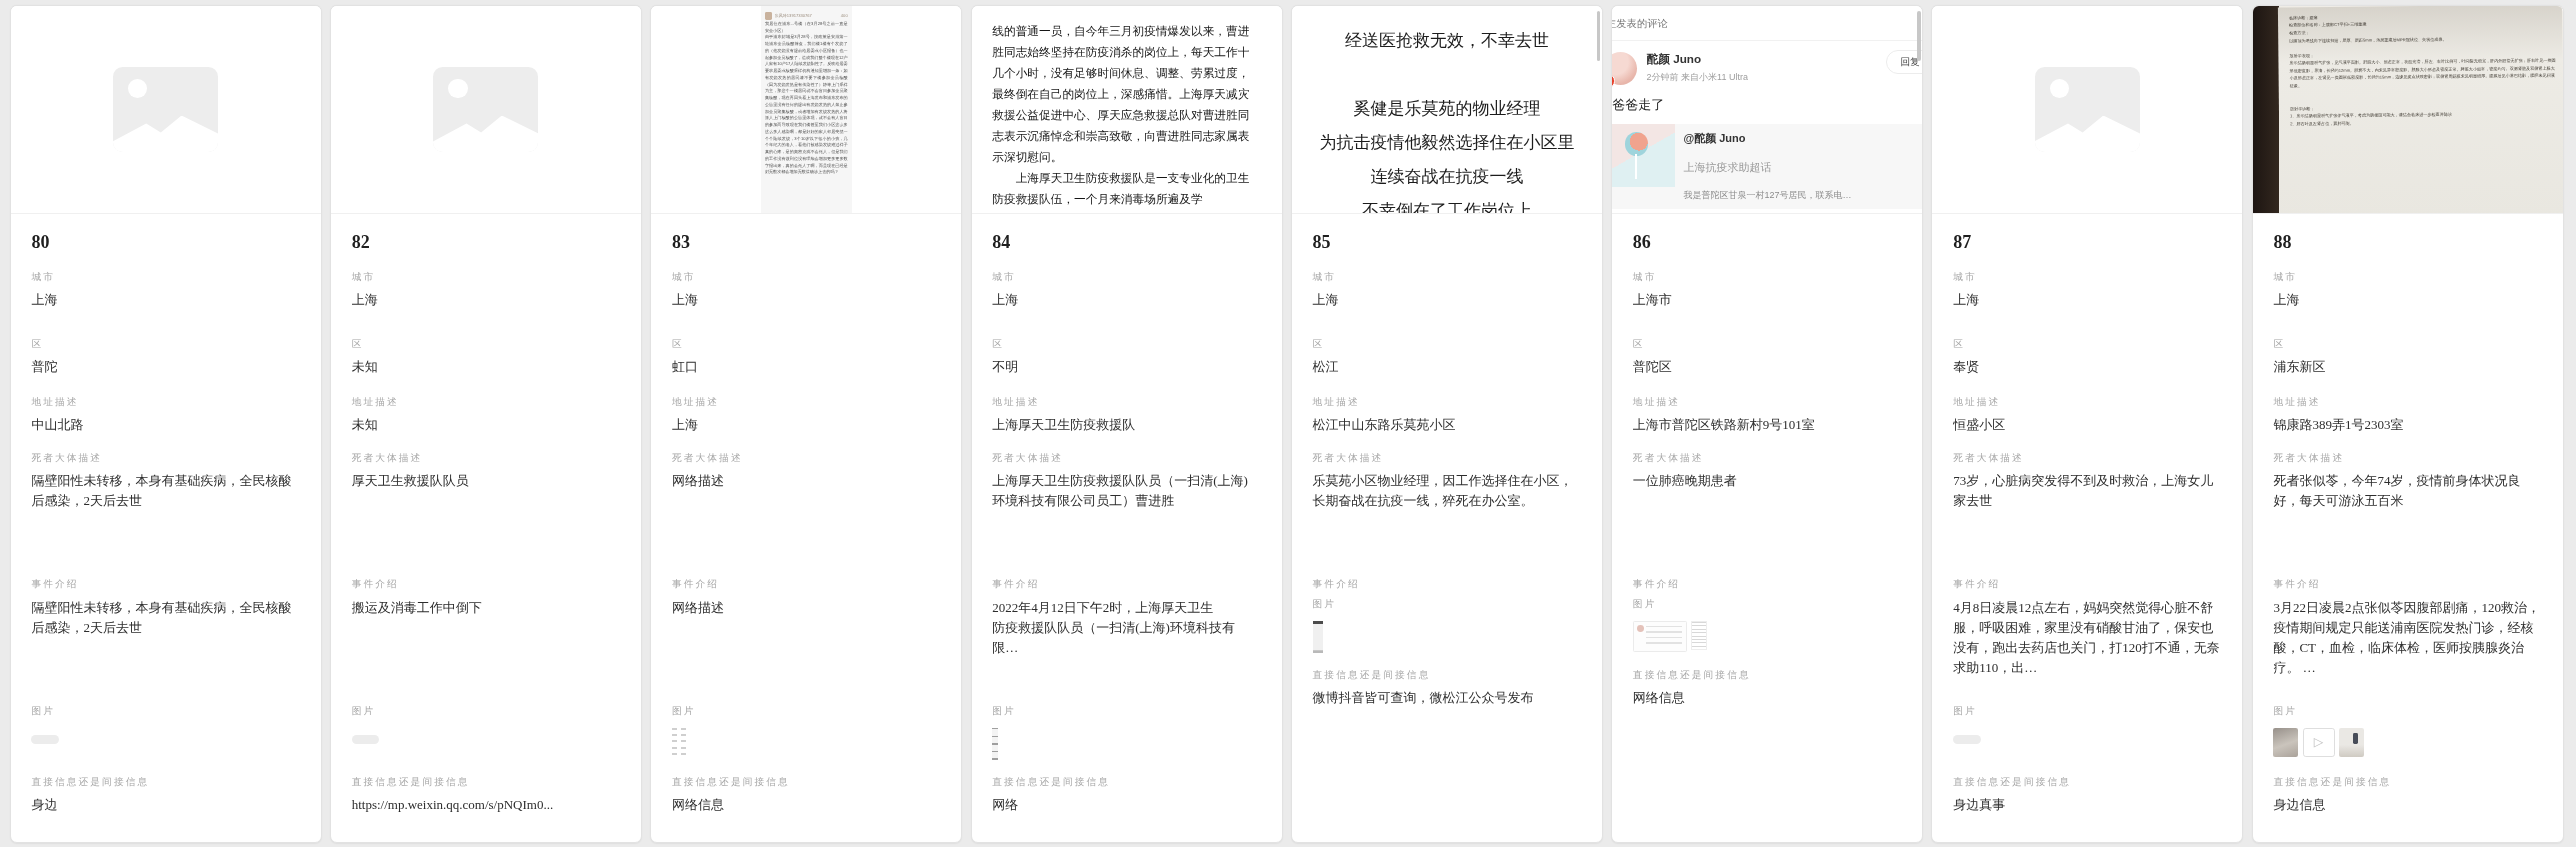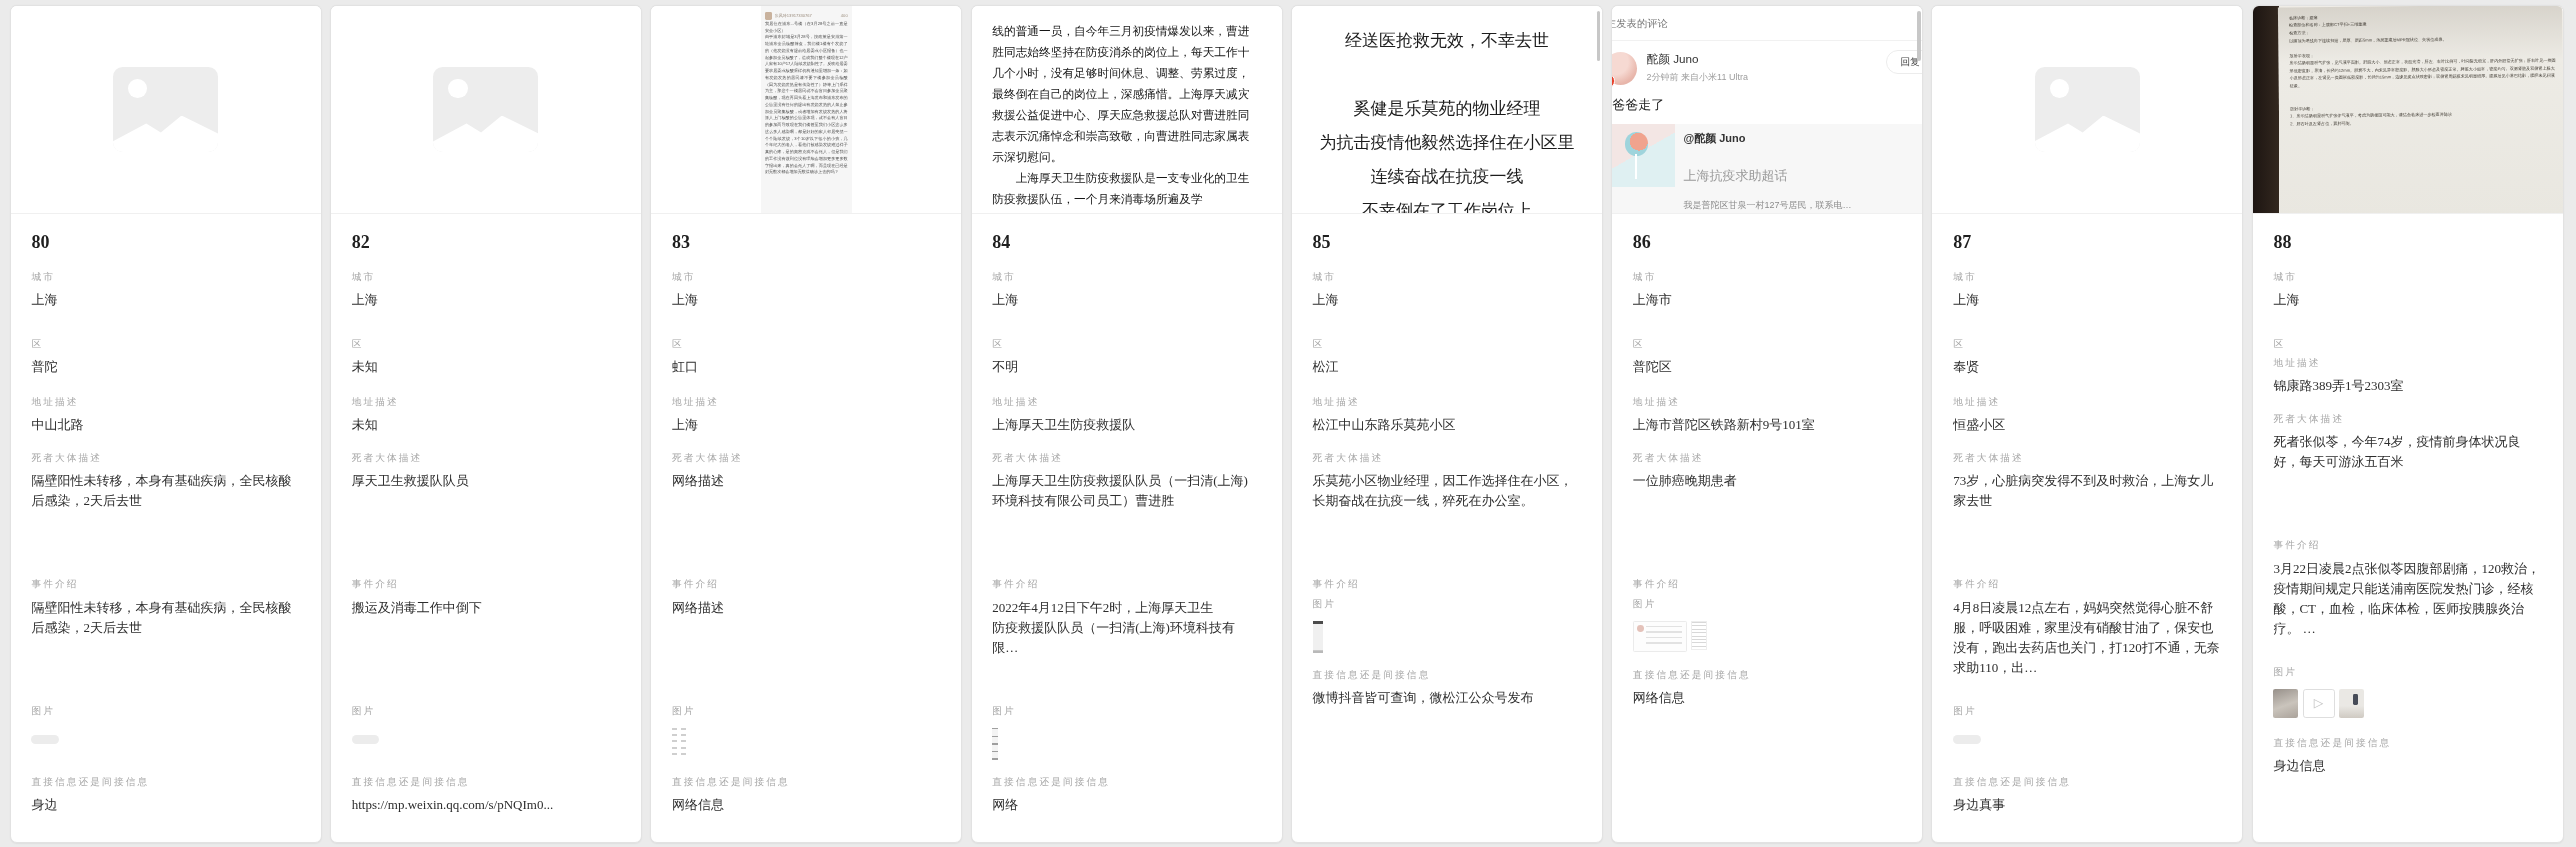--- a/index.html
+++ b/index.html
@@ -36,34 +36,34 @@
   .m-centered{height:100%;padding:18px 16.5px;box-sizing:border-box;font-size:17px;line-height:2.0;color:#1c1c1c;
     text-align:center;white-space:pre-wrap;overflow:hidden;}
   
   .m-weibo{height:100%;background:#fff;}
   .wb-head{font-size:10.3px;color:#777;padding:11px 11px 9.7px 0;margin-left:-6.2px;border-bottom:0.7px solid #f1f1f1;}
   .wb-row{display:flex;gap:9.7px;padding:11px 6.9px 0 0;position:relative;}
   .wb-ava{width:33px;height:33px;border-radius:50%;flex:none;margin-left:-8.3px;position:relative;
     background:radial-gradient(circle at 35% 30%,#f6d9d2 0 40%,#e9b8ad 70%,#dba79c);}
   .wb-badge{position:absolute;left:-2.1px;bottom:-2.1px;width:11.7px;height:11.7px;border-radius:50%;background:#e8432e;
     border:1.4px solid #fff;color:#fff;font-size:6.2px;line-height:11.7px;text-align:center;}
-  .wb-name{font-size:11.7px;color:#333;font-weight:400;}
+  .wb-name{font-size:11.7px;color:#333;font-weight:700;}
   .wb-meta{font-size:9px;color:#9d9d9d;margin-top:3.4px;}
   .wb-reply{position:absolute;right:-12.4px;top:8.3px;border:0.7px solid #ececec;border-radius:12.4px;background:#fff;
     padding:4.8px 13.8px;font-size:9.7px;color:#444;}
   .wb-comment{font-size:13px;color:#222;padding:11px 6.9px 9.7px 0;}
   .wb-quote{background:#f7f7f7;display:flex;margin-right:-1.4px;}
   .wq-thumb{width:63px;height:63px;flex:none;position:relative;overflow:hidden;
     background:linear-gradient(150deg,#f3e6e4 0 45%,#dff0f2 45% 100%);}
   .wq-thumb::before{content:"";position:absolute;left:12.4px;top:8.3px;width:23.4px;height:23.4px;border-radius:50%;
     background:radial-gradient(circle at 60% 40%,#f0a38e 0 45%,#9fd4dc 45% 100%);}
   .wq-thumb::after{content:"";position:absolute;left:23px;top:30px;width:2.1px;height:25px;background:#fff;}
   .wq-body{padding:6.9px 8.3px;min-width:0;}
   .wq-user{font-size:11px;color:#333;font-weight:700;}
-  .wq-topic{font-size:13px;color:#999;margin-top:21px;}
+  .wq-topic{font-size:11px;color:#999;margin-top:14px;}
   .wq-text{font-size:9px;color:#8c8c8c;margin-top:14px;white-space:nowrap;overflow:hidden;text-overflow:ellipsis;}
   
   .m-photo{height:100%;background:#efece6;position:relative;}
   .mp-band{position:absolute;left:0;top:0;bottom:0;width:26px;background:linear-gradient(90deg,#1d1512,#33281f);}
   .mp-paper{position:absolute;left:26px;right:0;top:0;bottom:-5.5px;transform:rotate(-0.6deg);
     background:linear-gradient(180deg,#d7d3cb,#edebe5 26%,#e9e7e0);padding:6.9px 6.9px 0 11px;box-sizing:border-box;}
   .mp-text{font-size:4.1px;line-height:1.85;color:#3e3931;white-space:pre-wrap;}
   
   .m-scrollbar{display:none;position:absolute;right:1.4px;top:5.5px;width:3.4px;height:50px;border-radius:2.1px;background:#c7c7c7;}
   
@@ -415,20 +415,21 @@
       </div>
 
     </div>
     <div class="body">
       <div class="num">88</div>
 
       <div class="lbl">城市</div>
       <div class="val mh-city">上海</div>
 
       <div class="lbl">区</div>
+      <div class="val mh-district">浦东新区</div>
 
       <div class="lbl">地址描述</div>
       <div class="val mh-address">锦康路389弄1号2303室</div>
 
       <div class="lbl">死者大体描述</div>
       <div class="val mh-deceased">死者张似苓，今年74岁，疫情前身体状况良好，每天可游泳五百米</div>
 
       <div class="lbl">事件介绍</div>
       <div class="val mh-event">3月22日凌晨2点张似苓因腹部剧痛，120救治，疫情期间规定只能送浦南医院发热门诊，经核酸，CT，血检，临床体检，医师按胰腺炎治疗。 …</div>
 

